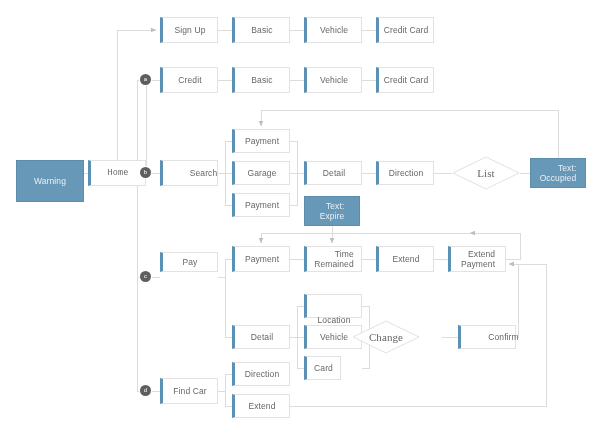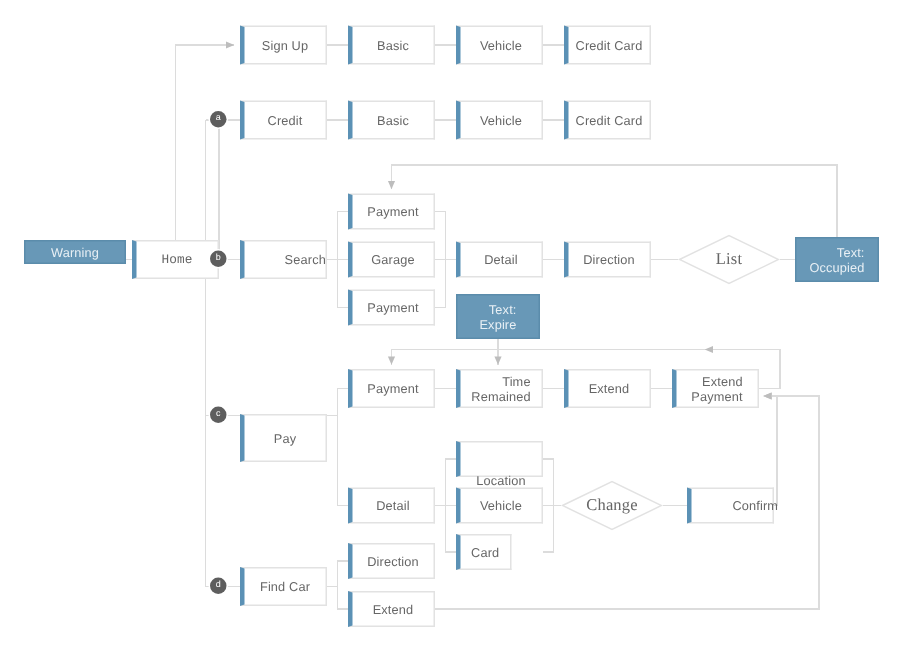--- a/index.html
+++ b/index.html
@@ -146,21 +146,21 @@
 
       <path d="M218,391 L225,391 L225,374 L232,374"></path>
       <path d="M225,391 L225,406 L232,406"></path>
 
       <path d="M290,406 L546,406 L546,264 L509,264" marker-end="url(#ah)"></path>
 
     </g>
   </svg>
 
   <div id="nodes-layer">
-      <div class="node fill" style="left: 16px; top: 160px; width: 68px; height: 16px;">
+      <div class="node fill" style="left: 16px; top: 160px; width: 68px; height: 42px;">
         <span style="white-space: pre-line; padding: 0px 2px;">Warning</span>
       </div>
       <div class="node box" style="left: 88px; top: 160px; width: 58px; height: 26px;">
         <span style="white-space: pre-line; padding: 0px 2px; font-family: Liberation Mono, monospace;">Home</span>
       </div>
       <div class="node box" style="left: 160px; top: 17px; width: 58px; height: 26px;">
         <span style="white-space: pre-line; padding: 0px 2px;">Sign Up</span>
       </div>
       <div class="node box" style="left: 232px; top: 17px; width: 58px; height: 26px;">
         <span style="white-space: pre-line; padding: 0px 2px;">Basic</span>
@@ -208,21 +208,21 @@
         <span class="diamond-label">List</span>
       </div>
       <div class="node fill" style="left: 530px; top: 158px; width: 56px; height: 30px;">
         <span style="white-space: pre-line; padding: 0px 2px;">Text:
 Occupied</span>
       </div>
       <div class="node fill" style="left: 304px; top: 196px; width: 56px; height: 30px;">
         <span style="white-space: pre-line; padding: 0px 2px;">Text:
 Expire</span>
       </div>
-      <div class="node box" style="left: 160px; top: 276px; width: 58px; height: 32px;">
+      <div class="node box" style="left: 160px; top: 252px; width: 58px; height: 20px;">
         <span style="white-space: pre-line; padding: 0px 2px;">Pay</span>
       </div>
       <div class="node box" style="left: 232px; top: 246px; width: 58px; height: 26px;">
         <span style="white-space: pre-line; padding: 0px 2px;">Payment</span>
       </div>
       <div class="node box" style="left: 304px; top: 246px; width: 58px; height: 26px;">
         <span style="white-space: pre-line; padding: 0px 2px;">Time
 Remained</span>
       </div>
       <div class="node box" style="left: 376px; top: 246px; width: 58px; height: 26px;">
@@ -237,21 +237,21 @@
       </div>
       <div class="node box" style="left: 304px; top: 294px; width: 58px; height: 24px;">
         <span style="white-space: pre-line; padding: 0px 2px; margin-top: 28px;">Location</span>
       </div>
       <div class="node box" style="left: 304px; top: 325px; width: 58px; height: 24px;">
         <span style="white-space: pre-line; padding: 0px 2px;">Vehicle</span>
       </div>
       <div class="node box" style="left: 304px; top: 356px; width: 37px; height: 24px;">
         <span style="white-space: pre-line; padding: 0px 2px;">Card</span>
       </div>
-      <div class="node diamond" style="left: 374px; top: 320px; width: 68px; height: 34px;">
+      <div class="node diamond" style="left: 352px; top: 320px; width: 68px; height: 34px;">
         <svg class="diamond-shape" viewBox="0 0 68 34">
           <path d="M1,17 L34,1 L67,17 L34,33 Z" fill="#ffffff" stroke="#e2e2e2" stroke-width="1"></path>
         </svg>
         <span class="diamond-label">Change</span>
       </div>
       <div class="node box" style="left: 458px; top: 325px; width: 58px; height: 24px;">
         <span style="white-space: pre-line; padding: 0px 2px; margin-left: 31px;">Confirm</span>
       </div>
       <div class="node box" style="left: 160px; top: 378px; width: 58px; height: 26px;">
         <span style="white-space: pre-line; padding: 0px 2px;">Find Car</span>

